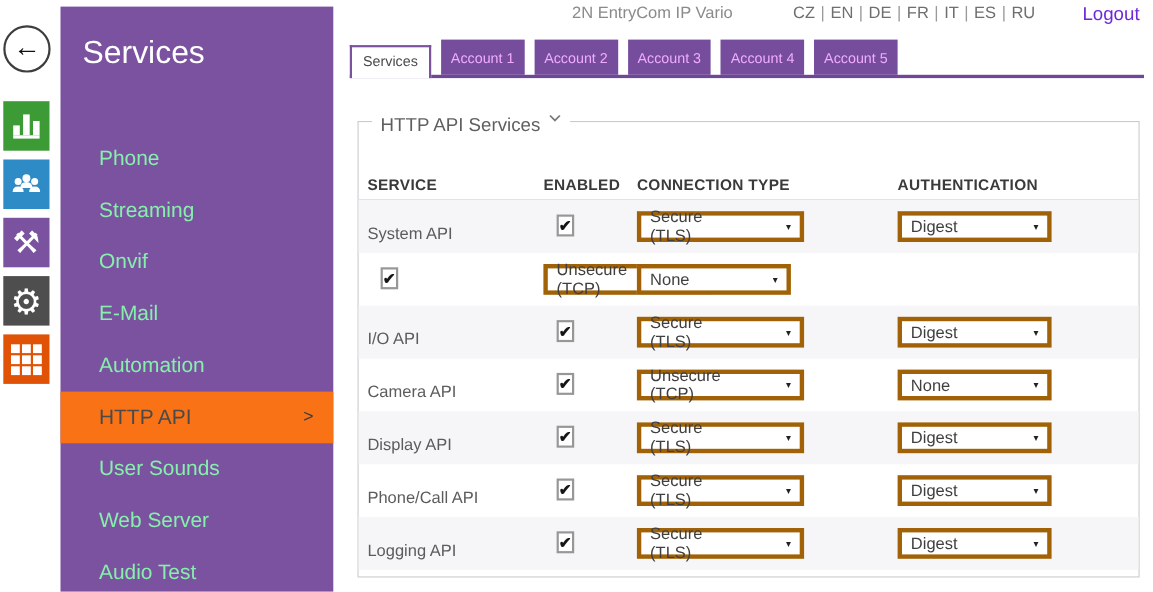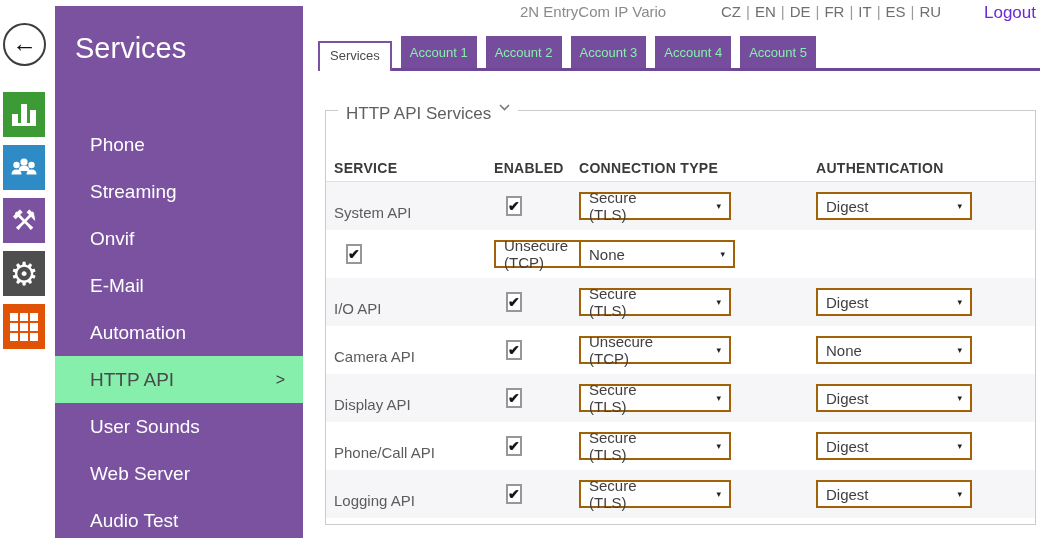--- a/index.html
+++ b/index.html
@@ -33,29 +33,29 @@
   .bars i:nth-child(1){ height:9px; } .bars i:nth-child(2){ height:19px; } .bars i:nth-child(3){ height:13px; }
   .glyph-icon { color:#fff; font-size:28px; line-height:1; }
   .grid9 { display:grid; grid-template-columns:repeat(3,8px); grid-template-rows:repeat(3,8px); gap:2px; }
   .grid9 i { background:#fff; display:block; }
 
   
   .sidebar { position:absolute; left:55px; top:6px; width:248px; height:532px; background:#7b52a0; }
   .sidebar h1 { color:#fff; font-size:29px; font-weight:normal; margin:24px 0 0 20px; line-height:36px; }
   .menu { margin-top:55px; }
   .menu-item { height:47px; display:flex; align-items:center; padding-left:35px; padding-right:18px;
-               color:#ffffff; font-size:19px; cursor:pointer; justify-content:space-between; }
-  .menu-item.active { background:#86efac; color:#4a4a4a; }
+               color:#86efac; font-size:19px; cursor:pointer; justify-content:space-between; }
+  .menu-item.active { background:#f97316; color:#4a4a4a; }
   .menu-item .item-chevron { font-size:16px; color:#3c3c3c; display:none; }
   .menu-item.active .item-chevron { display:inline; }
 
   
   .tabs { position:absolute; left:318px; top:38px; width:722px; height:33px;
           display:flex; align-items:flex-end; gap:9px; border-bottom:3px solid #6e4796; }
-  .tab { height:27px; background:#764c9d; color:#86efac; font-size:13px; display:flex;
+  .tab { height:27px; background:#764c9d; color:#f0abfc; font-size:13px; display:flex;
          align-items:center; padding:16px 9px; cursor:pointer; white-space:nowrap; }
   .tab.active { height:30px; background:#fff; color:#4a4a4a; border:2px solid #7b52a0;
                 border-bottom:none; position:relative; bottom:-3px; padding:0 10px 3px 10px; }
 
   
   .panel { position:absolute; left:325px; top:100px; width:711px; height:425px;
            border:1px solid #cbcbcb; background:#fff; }
   .panel legend { margin-left:12px; padding:0 8px; font-size:17px; color:#5f5f5f;
                   display:flex; align-items:flex-start; gap:8px; position:relative; top:4px; cursor:pointer; }
   .chev { width:11px; height:7px; }
@@ -64,24 +64,24 @@
            margin-top:40px; font-size:14px; font-weight:bold; color:#3a3a3a;
            letter-spacing:0.3px; border-bottom:1px solid #e2e0e4; }
   .tbody .row { display:grid; grid-template-columns:160px 85px 237px 1fr; align-items:center;
                 height:48px; padding:0 8px; }
   .tbody .row:nth-child(odd) { background:#f6f5f8; }
   .svc-label { font-size:15px; color:#5c5c5c;margin-top:12px; }
 
   .checkbox { width:19px; height:19px; border:2px solid #979797; background:#fff; margin-left:12px;
               font-size:14px; font-weight:bold; color:#151515; line-height:15px; text-align:center;
               cursor:pointer; }
-  .select { height:28px; background:#fff; border:2px solid #a16207; display:flex; align-items:center;
+  .select { height:28px; background:#fff; border:4px solid #a16207; display:flex; align-items:center;
             justify-content:space-between; padding:0 8px; font-size:15px; color:#3f3f3f; cursor:pointer;gap:44px; }
   .select .caret { font-size:9px; color:#222; margin-left:6px; }
-  .sel-conn { width:152px; } .sel-auth { width:156px; }
+  .sel-conn { width:152px; } .sel-auth { width:140px; }
 </style>
 </head>
 <body>
 
 <div class="app">
 
   <span class="product-title">2N EntryCom IP Vario</span>
   <span class="languages">
     <a class="lang">CZ</a><span class="sep">|</span><a class="lang">EN</a><span class="sep">|</span><a class="lang">DE</a><span class="sep">|</span><a class="lang">FR</a><span class="sep">|</span><a class="lang">IT</a><span class="sep">|</span><a class="lang">ES</a><span class="sep">|</span><a class="lang">RU</a>
   </span>

